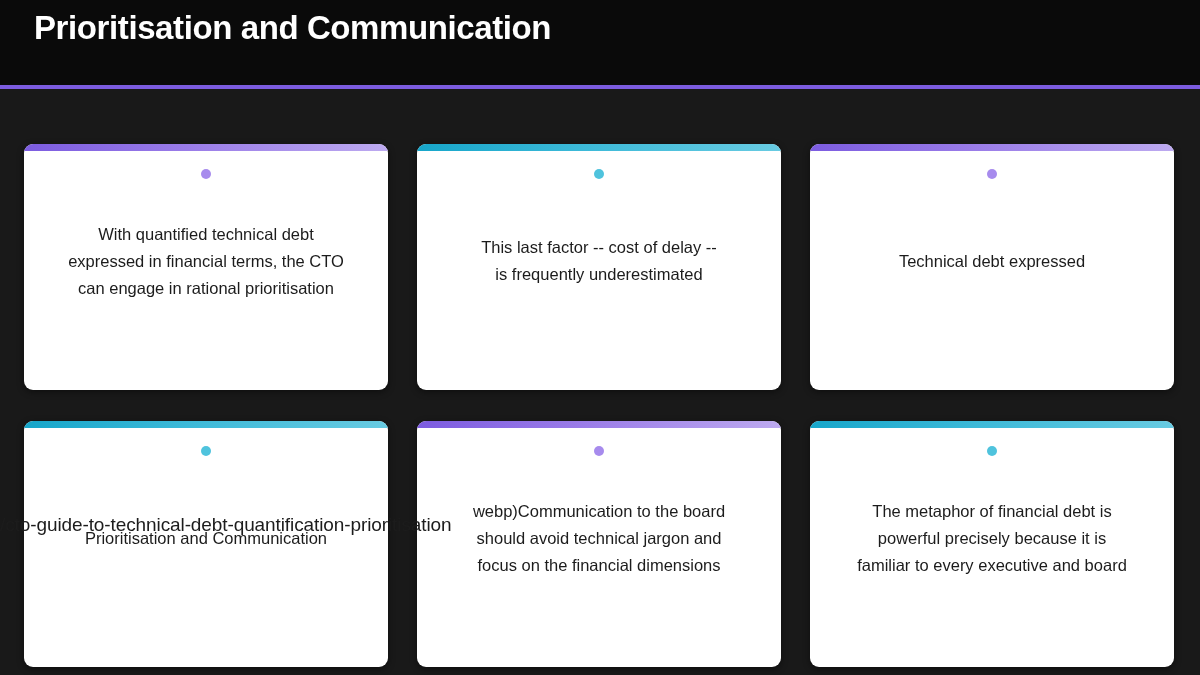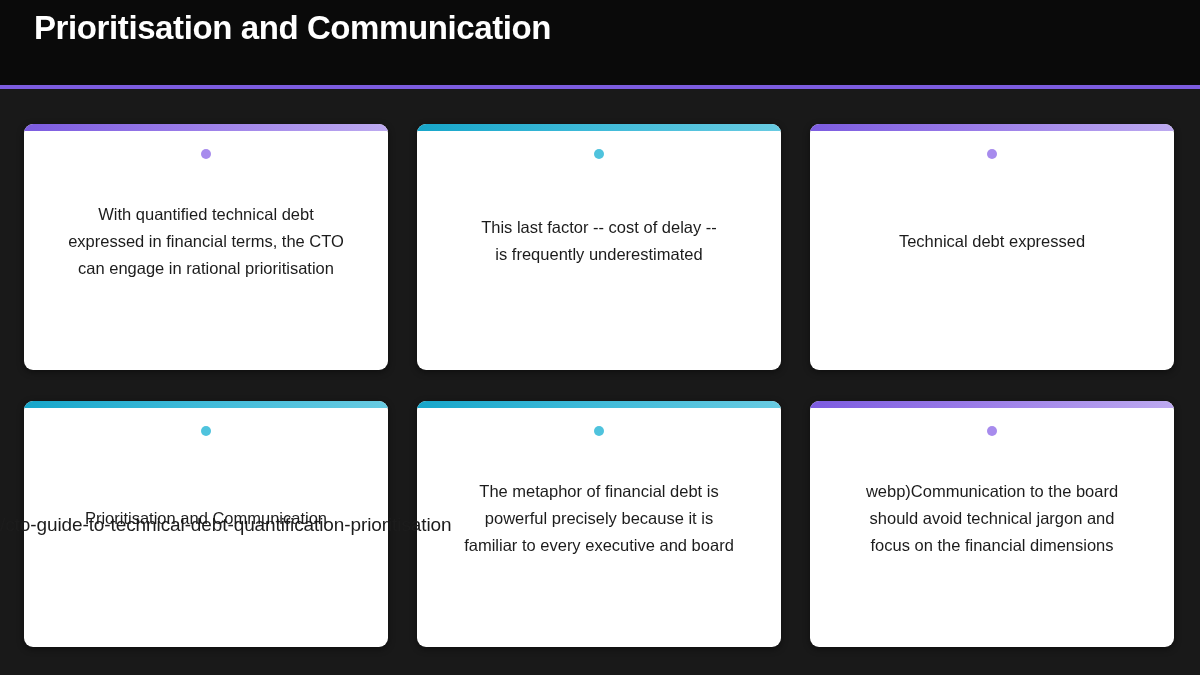--- a/index.html
+++ b/index.html
@@ -40,21 +40,21 @@
     position: absolute;
     top: 85px; left: 0;
     width: 1200px;
     height: 4px;
     background: #7c5ce0;
   }
 
   
   .grid {
     position: absolute;
-    top: 124px;
+    top: 144px;
     left: 24px;
     width: 1152px;
     display: grid;
     grid-template-columns: repeat(3, 364px);
     grid-template-rows: 246px 246px;
     column-gap: 29px;
     row-gap: 31px;
   }
 
   .card {
@@ -155,30 +155,30 @@
     <div class="card-text">Technical debt expressed</div>
   </div>
 
   <div class="card">
     <div class="card-accent teal"></div>
     <div class="card-dot teal"></div>
     <div class="card-text">Prioritisation and Communication</div>
   </div>
 
   <div class="card">
+    <div class="card-accent purple"></div>
+    <div class="card-dot purple"></div>
+    <div class="card-text">webp)Communication to the board
+should avoid technical jargon and
+focus on the financial dimensions</div>
+  </div>
+
+  <div class="card">
     <div class="card-accent teal"></div>
     <div class="card-dot teal"></div>
     <div class="card-text">The metaphor of financial debt is
 powerful precisely because it is
 familiar to every executive and board</div>
   </div>
 
-  <div class="card">
-    <div class="card-accent purple"></div>
-    <div class="card-dot purple"></div>
-    <div class="card-text">webp)Communication to the board
-should avoid technical jargon and
-focus on the financial dimensions</div>
-  </div>
-
 </div>
 
 <div class="overlay-url">/cto-guide-to-technical-debt-quantification-prioritisation-a</div>
 
 </body></html>

